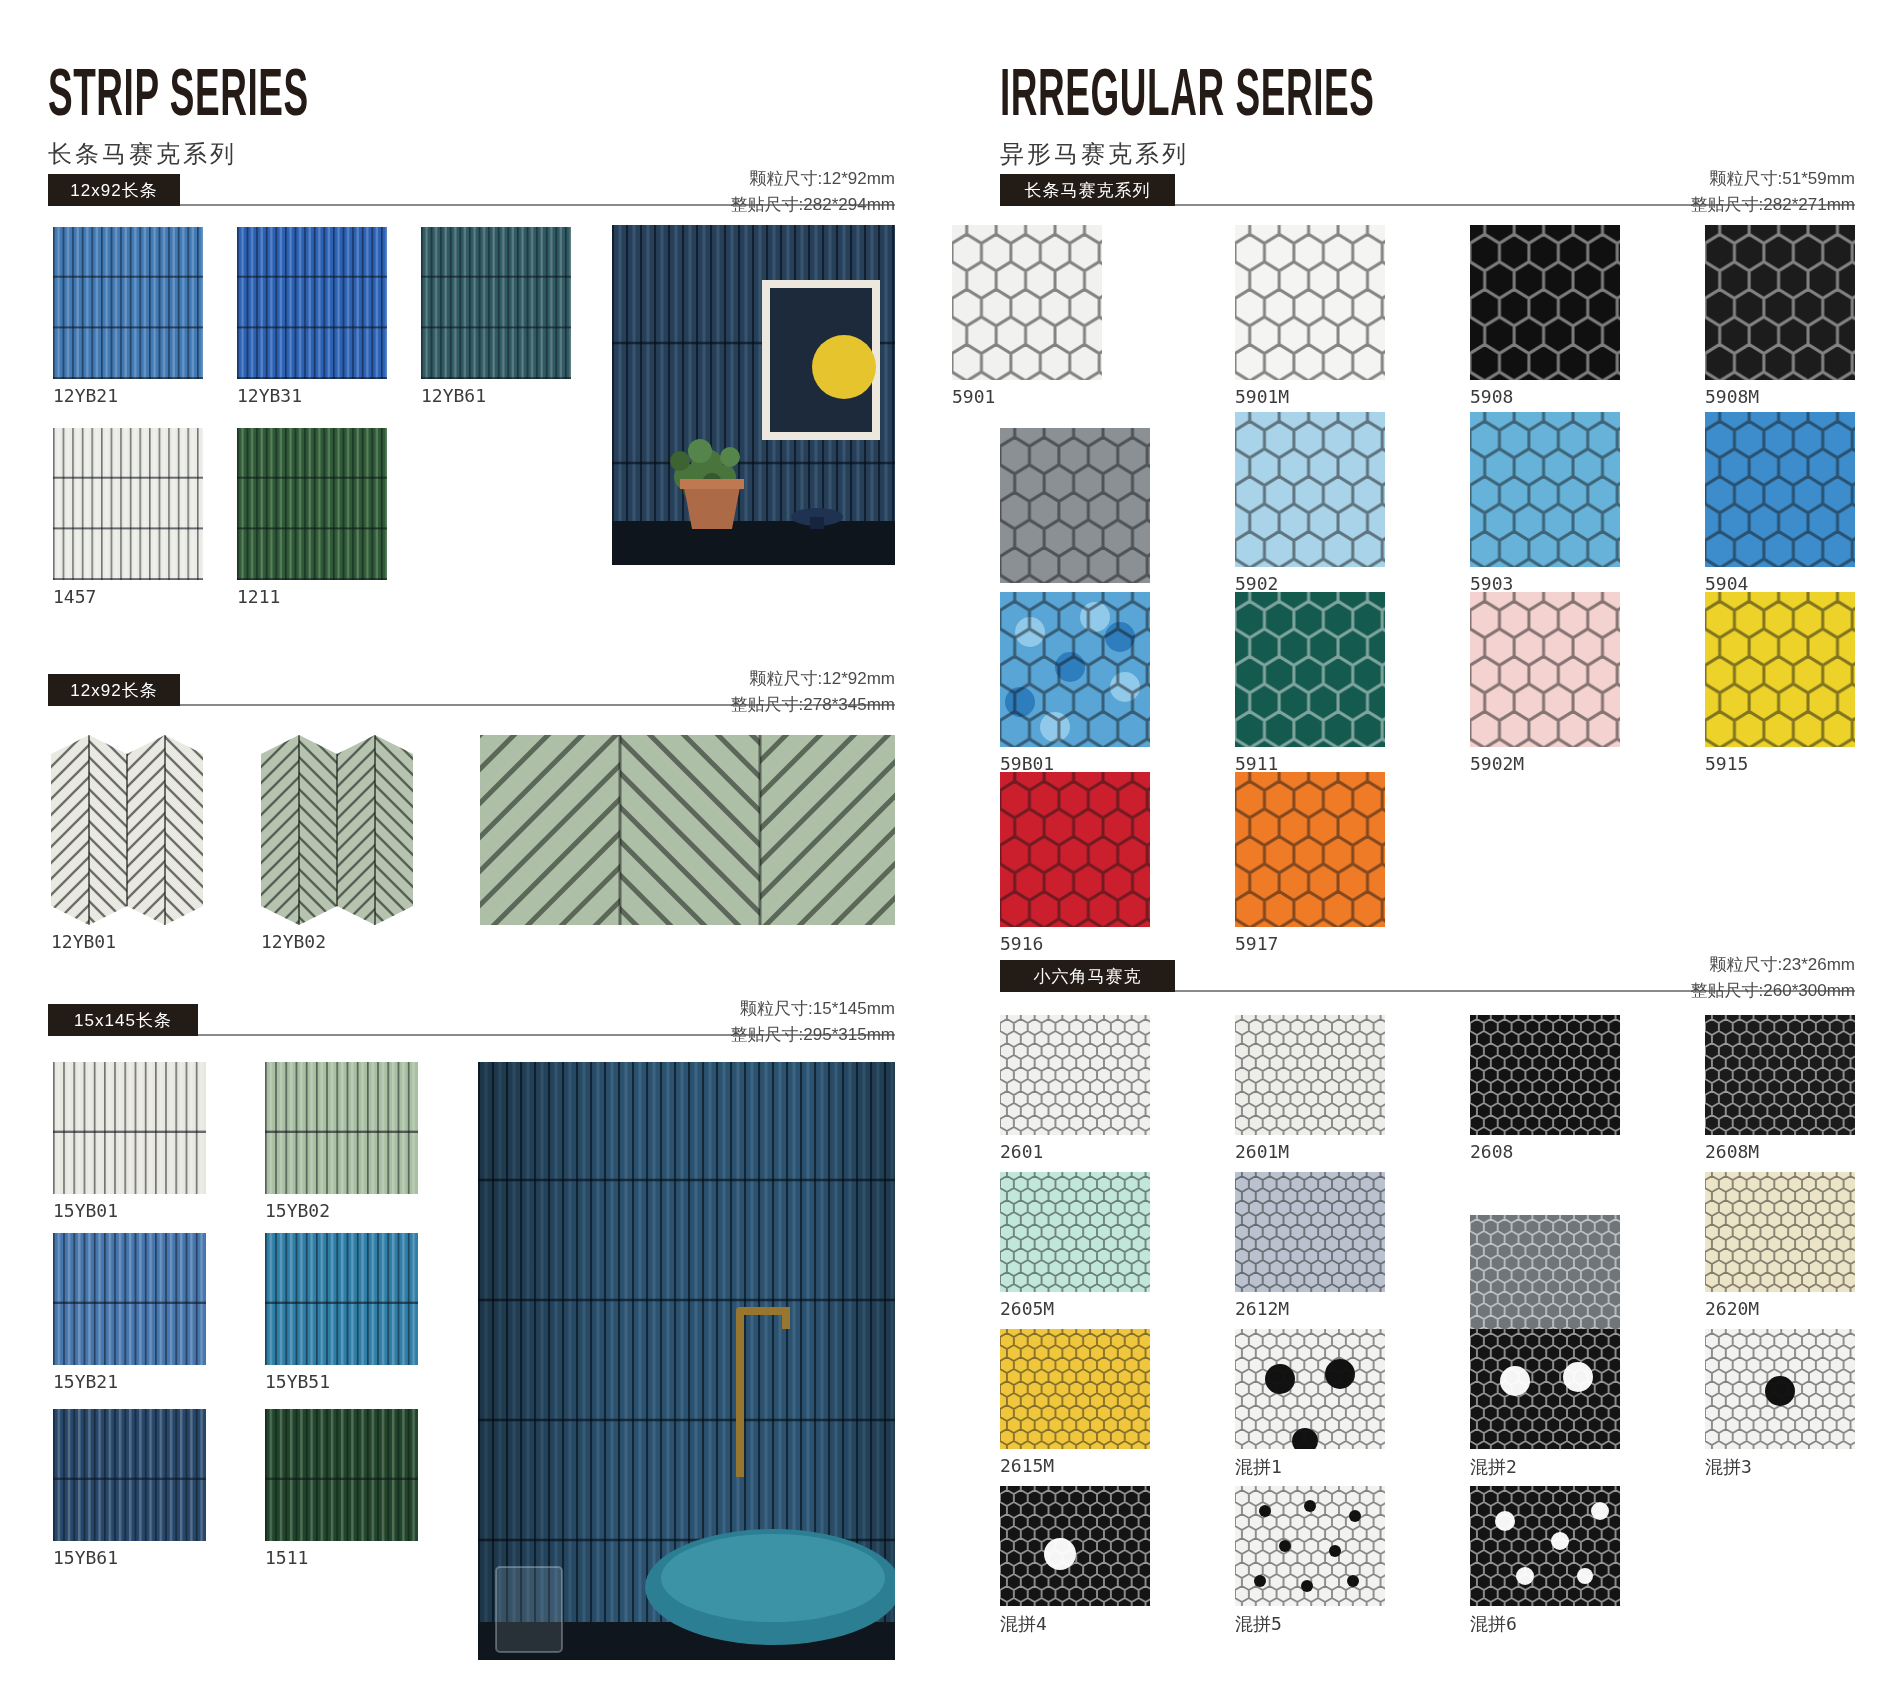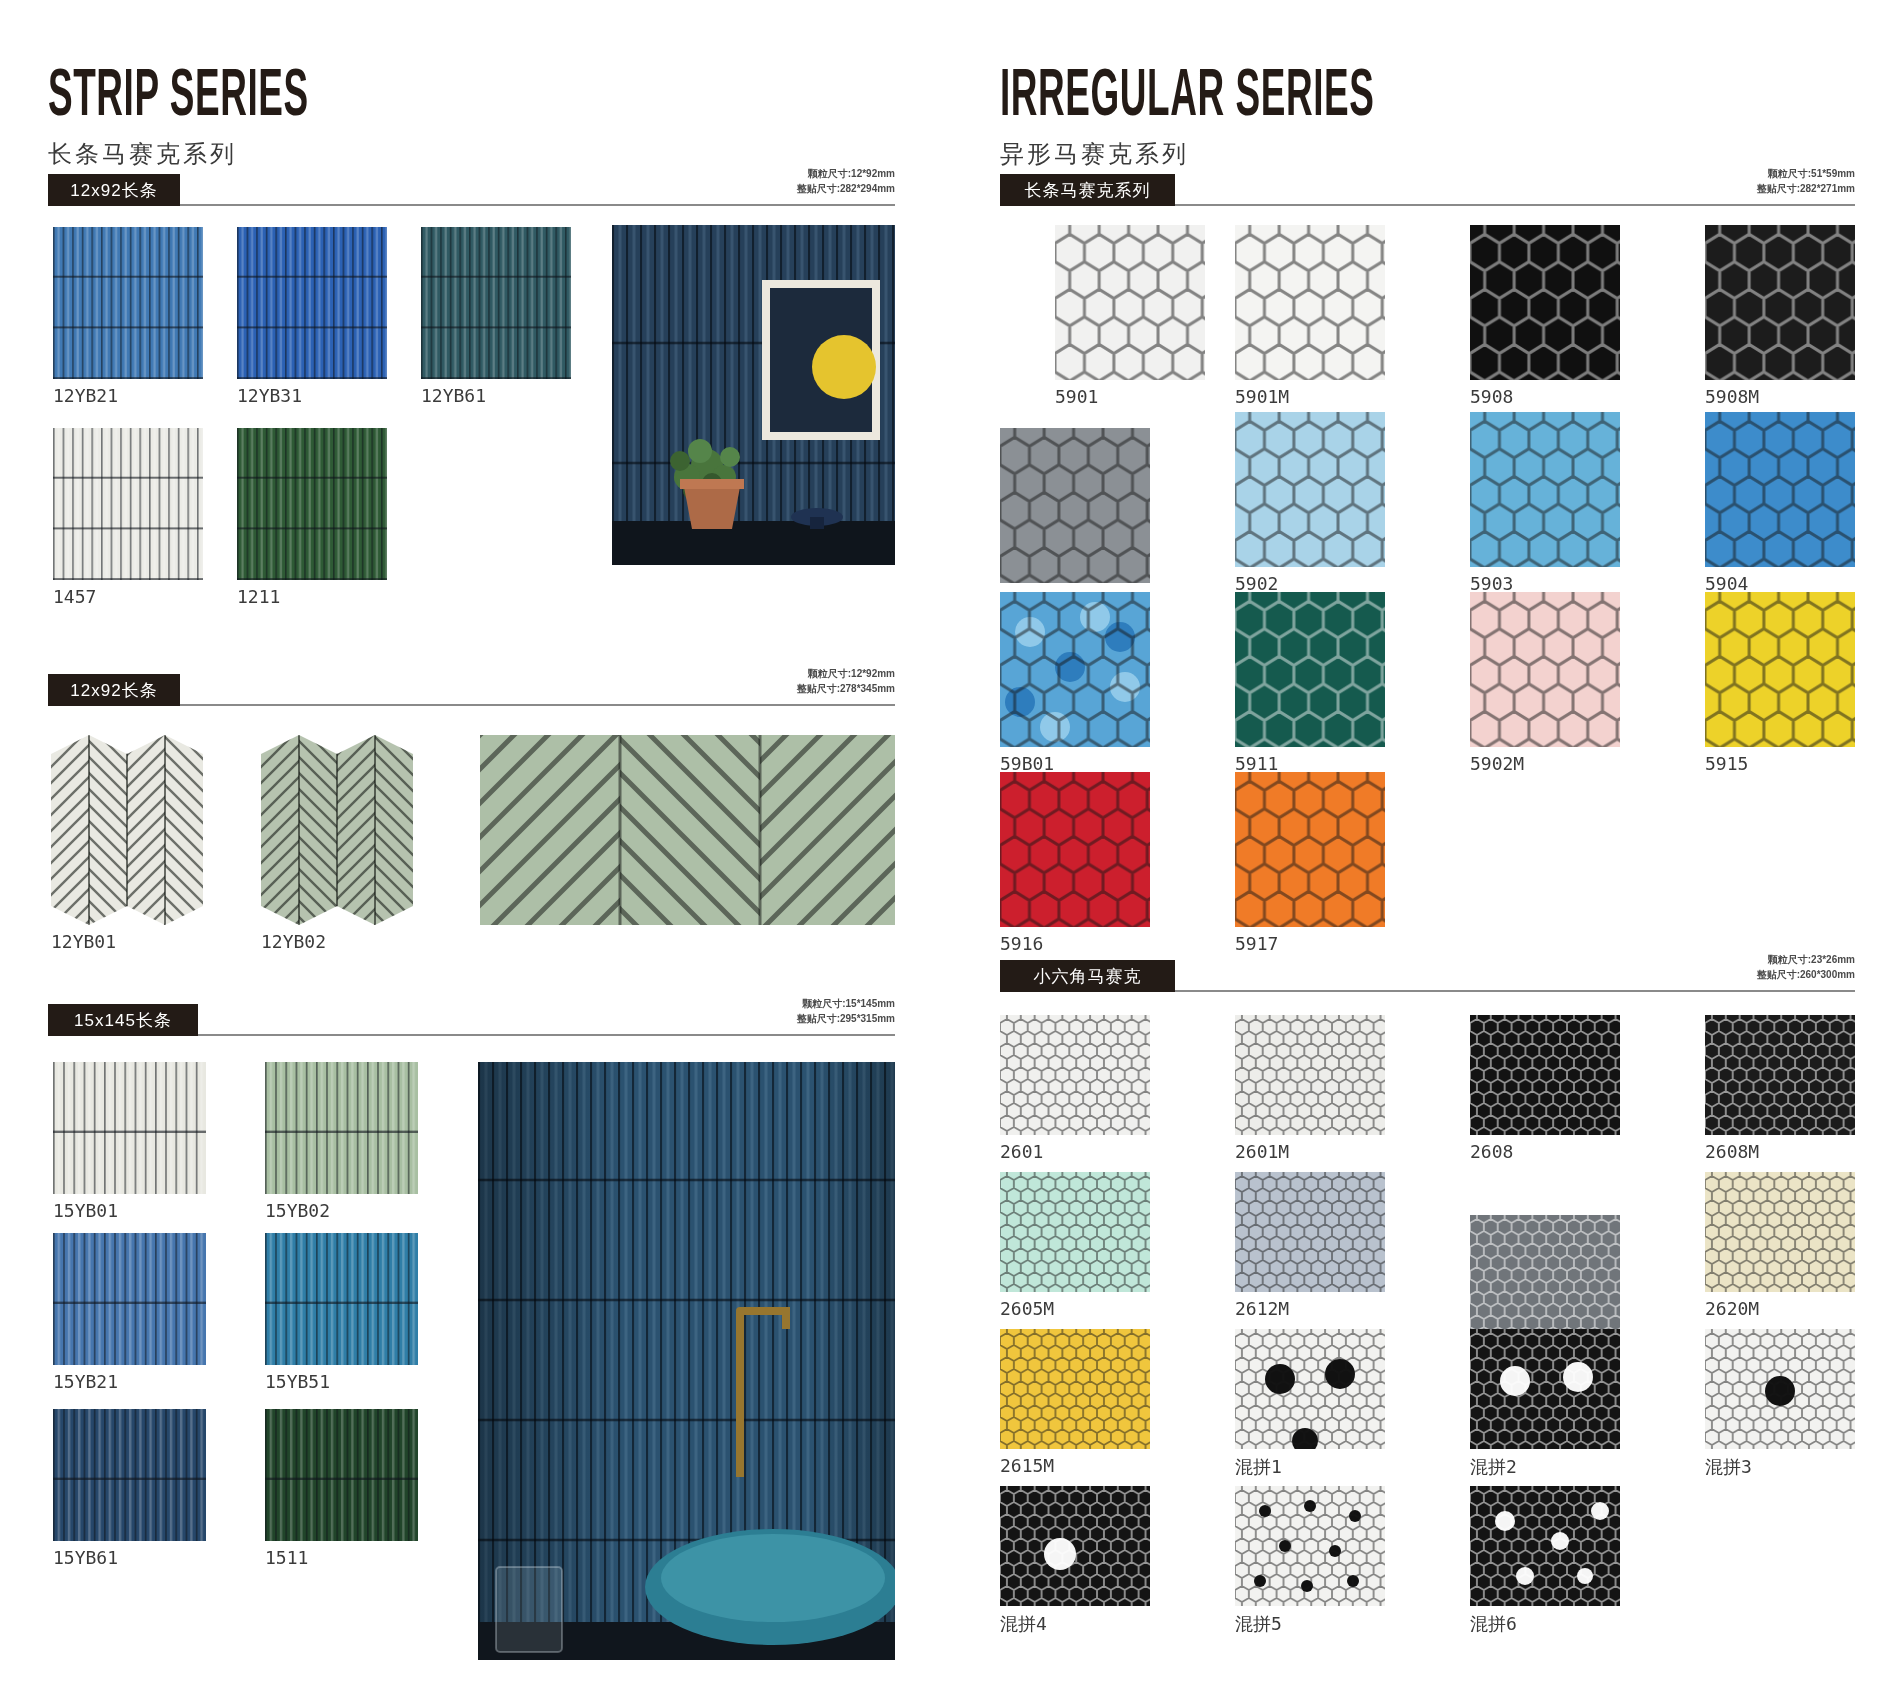--- a/index.html
+++ b/index.html
@@ -5,21 +5,21 @@
   html,body{margin:0;padding:0;background:#ffffff;}
   .page{position:relative;width:1890px;height:1684px;background:#ffffff;overflow:hidden;
         font-family:"Liberation Sans",sans-serif;color:#2b2b2b;}
   .abs{position:absolute;}
   .series-title{font-size:66px;font-weight:bold;color:#241b16;white-space:nowrap;
                 transform:scaleX(0.56);transform-origin:0 0;letter-spacing:1px;line-height:1.05;}
   .series-sub{font-size:24px;color:#3a3a3a;letter-spacing:3px;}
   .sec-head{height:32px;background:#231b16;color:#ffffff;font-size:17px;
             display:flex;align-items:center;justify-content:center;z-index:2;letter-spacing:1px;}
   .rule{height:0;border-top:2px solid #8a8a8a;}
-  .spec{font-size:10px;color:#4a4a4a;text-align:right;line-height:1.5;font-weight:bold;}
+  .spec{font-size:17px;color:#4a4a4a;text-align:right;line-height:1.5;}
   .cell{display:flex;flex-direction:column;}
   .code{margin-top:6px;font-family:"DejaVu Sans Mono",monospace;font-size:18px;color:#3b3b3b;}
   .sw{display:block;}
   .zig{clip-path:polygon(0 10%,25% 0,50% 10%,75% 0,100% 10%,100% 90%,75% 100%,50% 90%,25% 100%,0 90%);}
 </style>
 </head>
 <body>
 
 <svg width="0" height="0" style="position:absolute">
 <defs>
@@ -250,21 +250,21 @@
   <div class="abs series-title" style="left:1000px;top:58px">IRREGULAR SERIES</div>
   <div class="abs series-sub" style="left:1000px;top:138px">异形马赛克系列</div>
 
   <div class="abs rule" style="left:1000px;top:204px;width:855px"></div>
   <div class="abs sec-head" style="left:1000px;top:174px;width:175px">长条马赛克系列</div>
   <div class="abs spec" style="left:1545px;top:166px;width:310px">
     <div>颗粒尺寸:51*59mm</div>
     <div>整贴尺寸:282*271mm</div>
   </div>
 
-  <div class="abs cell" style="left:1055px;top:225px">
+  <div class="abs cell" style="left:952px;top:225px">
     <svg class="sw" width="150" height="155" viewBox="0 0 150 155">
       <rect width="150" height="155" fill="#f1f1f0"></rect>
       <rect width="150" height="155" fill="url(#hexBigD)"></rect>
     </svg>
     <div class="code">5901</div>
   </div>
   <div class="abs cell" style="left:1235px;top:225px">
     <svg class="sw" width="150" height="155" viewBox="0 0 150 155">
       <rect width="150" height="155" fill="#f4f4f2"></rect>
       <rect width="150" height="155" fill="url(#hexBigD)"></rect>

